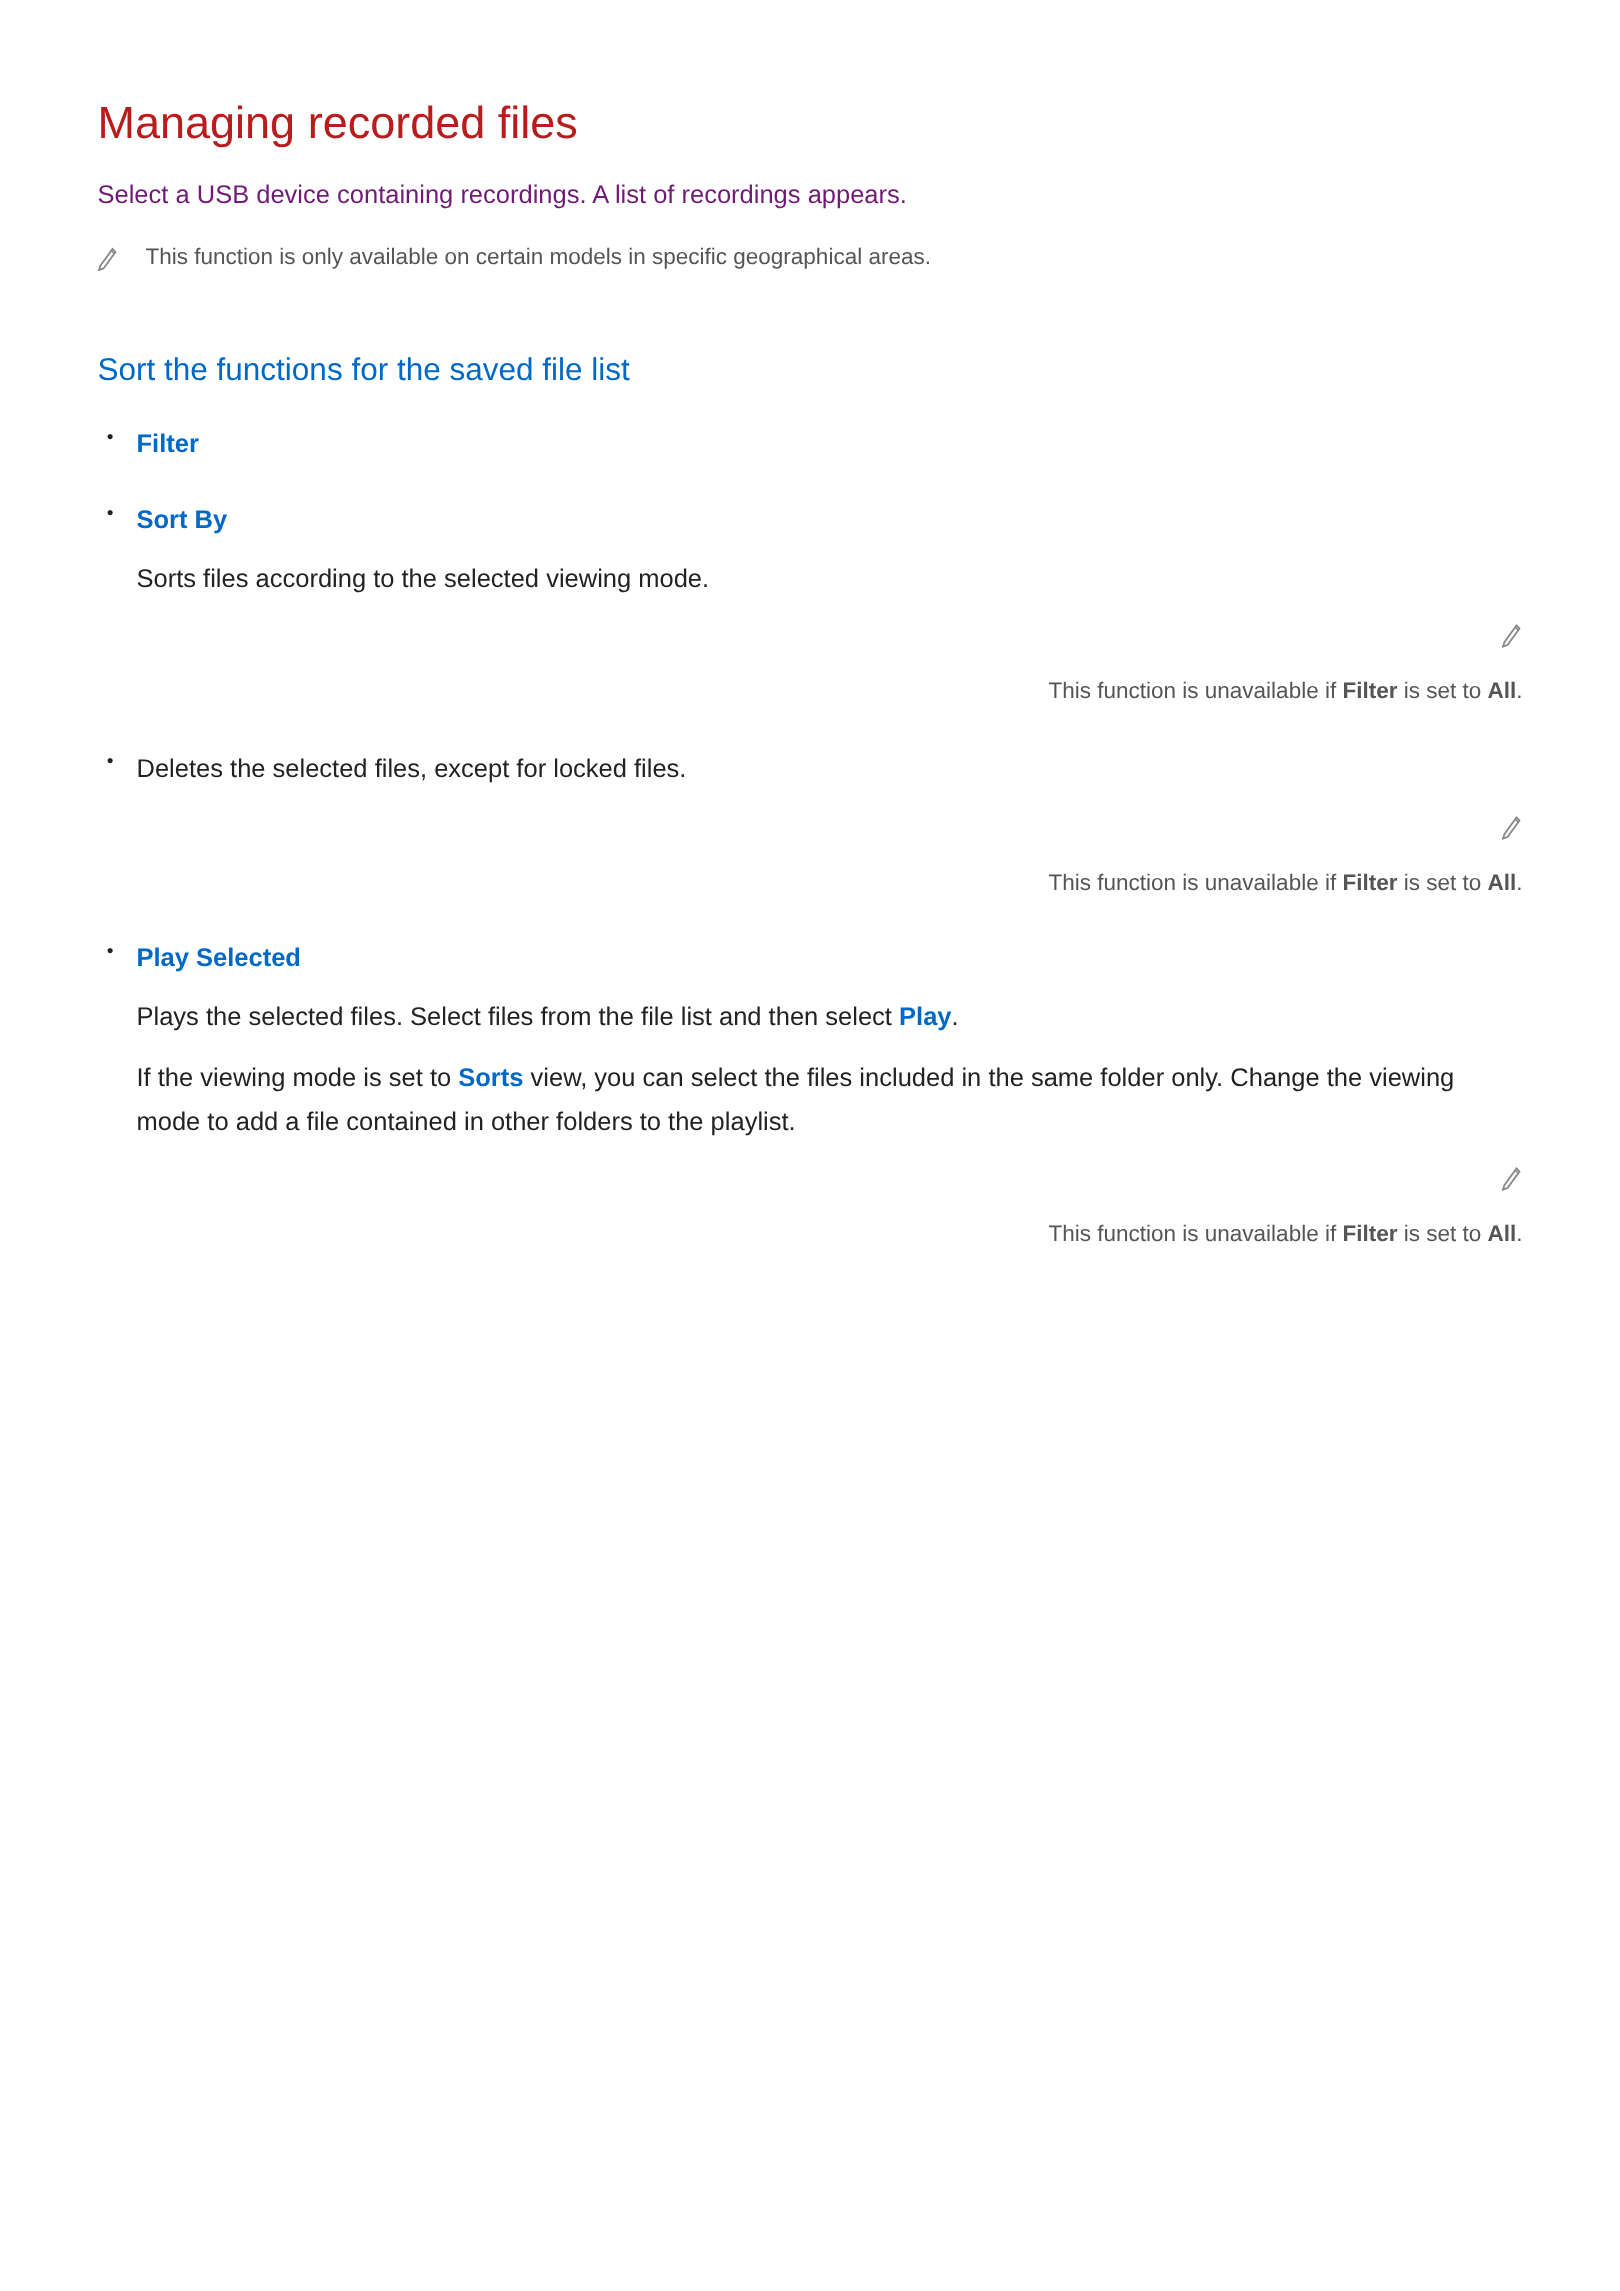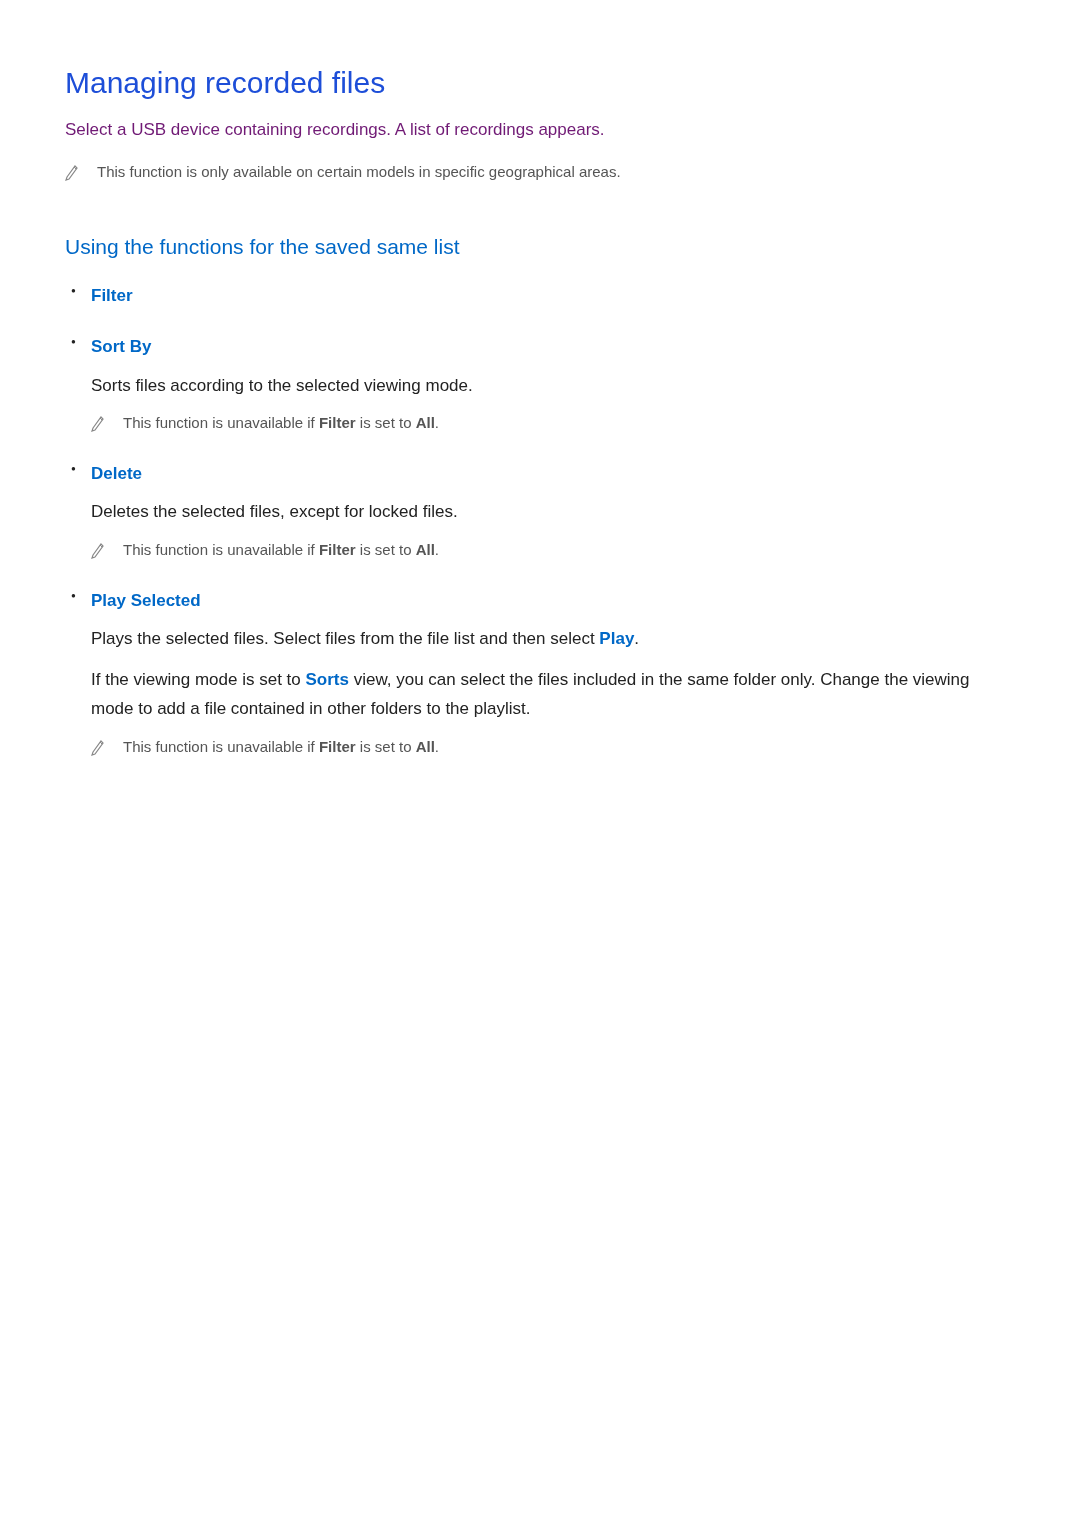--- a/index.html
+++ b/index.html
@@ -10,21 +10,21 @@
     body {
       font-family: Arial, Helvetica, sans-serif;
       background: #ffffff;
       width: 1080px;
       height: 1527px;
       padding: 60px 65px;
       color: #333;
       line-height: 1.5;
     }
     h1 {
-      color: #1d4ed8;
+      color: #b91c1c;
       font-size: 30px;
       font-weight: normal;
       margin-bottom: 12px;
     }
     .intro {
       font-size: 17px;
       color: #701a75;
       margin-bottom: 18px;
     }
     .note {
@@ -77,23 +77,24 @@
       margin-bottom: 12px;
     }
     .feature-desc {
       font-size: 17px;
       color: #222;
       margin-bottom: 12px;
       line-height: 1.7;
     }
     .feature-note {
       display: flex;
-      align-items: flex-start;
+      align-items: flex-end;
       gap: 18px;
       margin-bottom: 8px;
+      flex-direction: column;
     }
     .inline-bold {
       font-weight: bold;
       color: #0068c7;
     }
   </style>
 </head>
 <body>
 
 <h1>Managing recorded files</h1>
@@ -103,21 +104,21 @@
 <div class="note">
   <span class="note-icon">
     <svg viewBox="0 0 14 18" width="14" height="18">
       <path d="M2 14 L10 3 L12 5 L4 16 L1 17 Z" fill="none" stroke="#888" stroke-width="1.2"></path>
       <line x1="9" y1="4" x2="11" y2="6" stroke="#888" stroke-width="1"></line>
     </svg>
   </span>
   <span class="note-text">This function is only available on certain models in specific geographical areas.</span>
 </div>
 
-<h2>Using the functions for the saved same list</h2>
+<h2>Sort the functions for the saved file list</h2>
 
 <ul class="feature-list">
 
   <li>
     <div class="feature-title">Filter</div>
   </li>
 
   <li>
     <div class="feature-title">Sort By</div>
     <div class="feature-desc">Sorts files according to the selected viewing mode.</div>
@@ -128,21 +129,20 @@
           <line x1="9" y1="4" x2="11" y2="6" stroke="#888" stroke-width="1"></line>
         </svg>
       </span>
       <span class="note-text">
         <span>This function is unavailable if </span><span class="note-bold">Filter</span><span> is set to </span><span class="note-bold">All</span><span>.</span>
       </span>
     </div>
   </li>
 
   <li>
-    <div class="feature-title">Delete</div>
     <div class="feature-desc">Deletes the selected files, except for locked files.</div>
     <div class="feature-note">
       <span class="note-icon">
         <svg viewBox="0 0 14 18" width="14" height="18">
           <path d="M2 14 L10 3 L12 5 L4 16 L1 17 Z" fill="none" stroke="#888" stroke-width="1.2"></path>
           <line x1="9" y1="4" x2="11" y2="6" stroke="#888" stroke-width="1"></line>
         </svg>
       </span>
       <span class="note-text">
         <span>This function is unavailable if </span><span class="note-bold">Filter</span><span> is set to </span><span class="note-bold">All</span><span>.</span>

